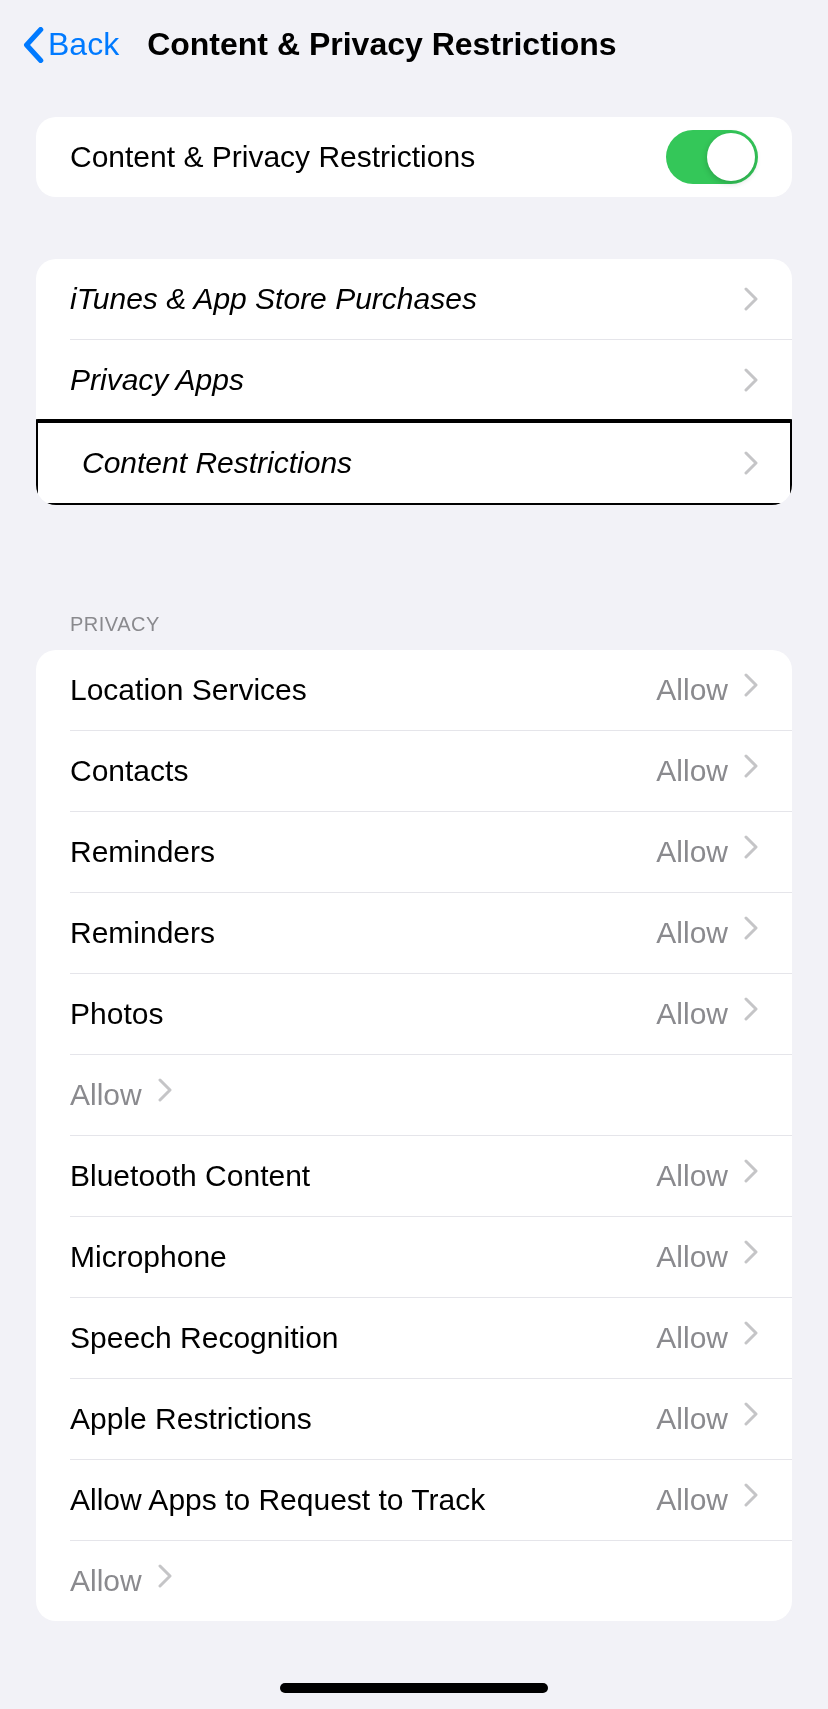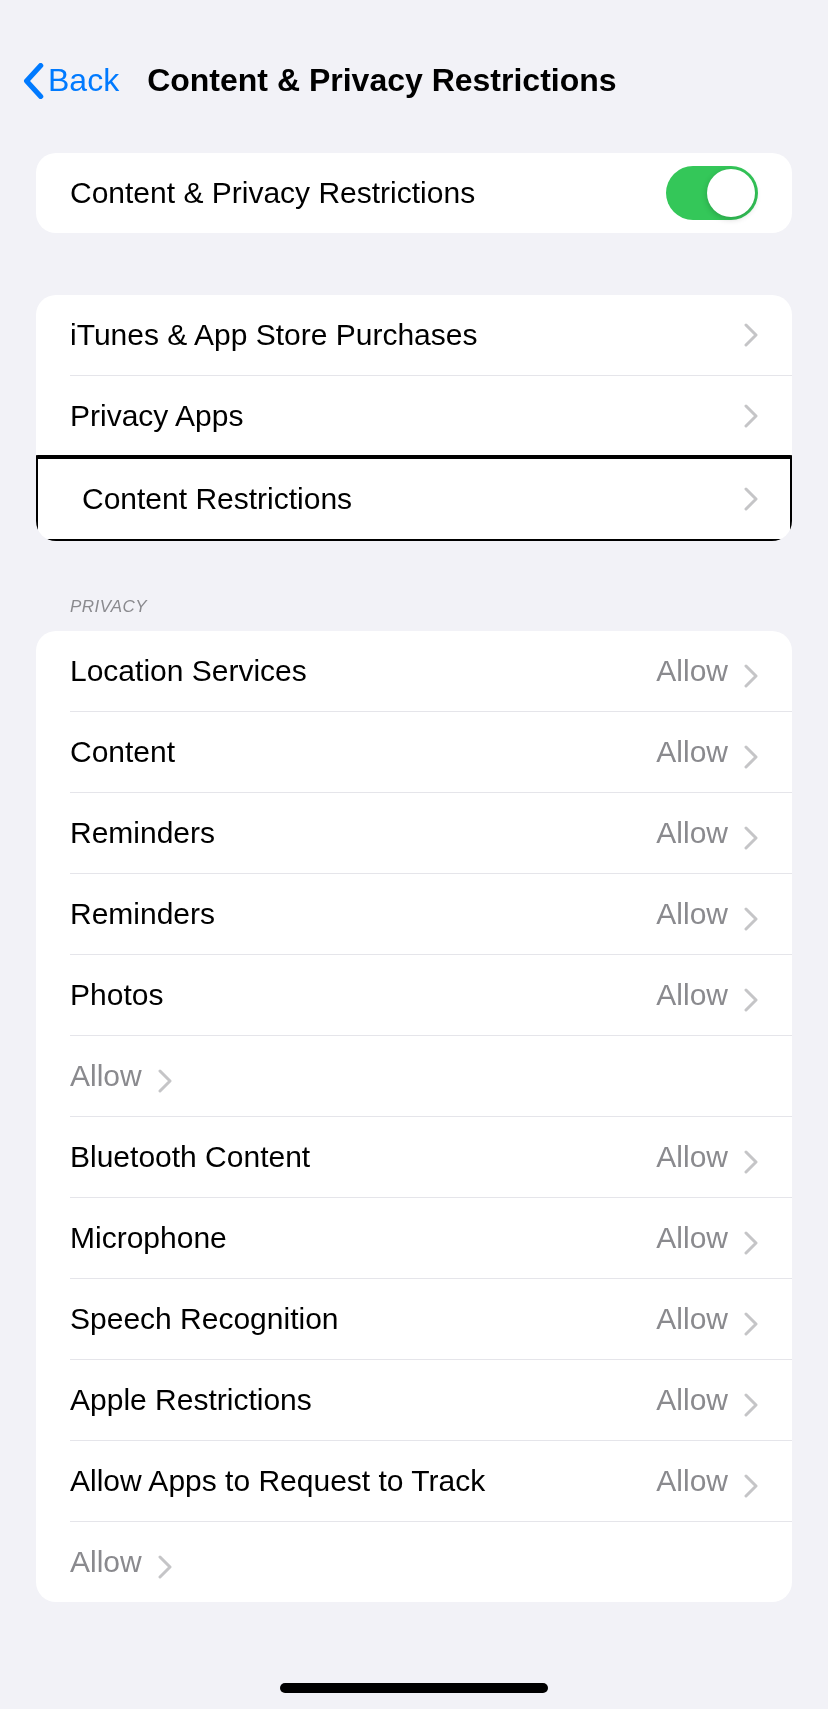--- a/index.html
+++ b/index.html
@@ -14,21 +14,20 @@
       width: 828px;
       height: 1709px;
       overflow: hidden;
       position: relative;
     }
     .header {
       display: flex;
       align-items: center;
       padding: 26px 20px 32px 20px;
       gap: 4px;
-      margin-top: 36px;
     }
     .back-button {
       display: flex;
       align-items: center;
       gap: 2px;
       cursor: pointer;
     }
     .chevron-left {
       width: 26px;
       height: 36px;
@@ -63,21 +62,21 @@
       height: 80px;
       cursor: pointer;
     }
     .row-label {
       font-size: 30px;
       font-weight: 400;
       color: #000;
     }
     .row-right {
       display: flex;
-      align-items: flex-end;
+      align-items: flex-start;
       gap: 16px;
     }
     .row-value {
       font-size: 30px;
       font-weight: 400;
       color: #8a8a8e;
     }
     .chevron-right {
       width: 14px;
       height: 24px;
@@ -100,39 +99,39 @@
       position: absolute;
       right: 3px;
       top: 3px;
       width: 48px;
       height: 48px;
       background-color: #fff;
       border-radius: 50%;
       box-shadow: 0 2px 6px rgba(0,0,0,0.2);
     }
     .section-header {
-      font-size: 17px;
+      font-size: 20px;
       font-weight: 400;
       color: #8a8a8e;
       text-transform: uppercase;
       letter-spacing: 0.5px;
       padding: 0 0 14px 70px;
-      margin-top: 56px;
-      font-style: italic;
+      margin-top: 108px;
     }
     .highlighted {
       outline: 4px solid #000;
       outline-offset: -2px;
       position: relative;
       z-index: 10;
       border-radius: 2px;
       padding-left: 46px;
     }
     .section-nav {
       margin-bottom: 0;
+      font-style: italic;
     }
     .home-indicator {
       position: absolute;
       bottom: 16px;
       left: 50%;
       transform: translateX(-50%);
       width: 268px;
       height: 10px;
       background-color: #000;
       border-radius: 5px;
@@ -201,21 +200,21 @@
     <span class="row-label">Location Services</span>
     <div class="row-right">
       <span class="row-value">Allow</span>
       <svg class="chevron-right" viewBox="0 0 14 24">
         <path d="M2 2 L12 12 L2 22" stroke="currentColor" stroke-width="3" fill="none" stroke-linecap="round" stroke-linejoin="round"></path>
       </svg>
     </div>
   </div>
   <div class="separator"></div>
   <div class="row">
-    <span class="row-label">Content</span>
+    <span class="row-label">Contacts</span>
     <div class="row-right">
       <span class="row-value">Allow</span>
       <svg class="chevron-right" viewBox="0 0 14 24">
         <path d="M2 2 L12 12 L2 22" stroke="currentColor" stroke-width="3" fill="none" stroke-linecap="round" stroke-linejoin="round"></path>
       </svg>
     </div>
   </div>
   <div class="separator"></div>
   <div class="row">
     <span class="row-label">Reminders</span>

